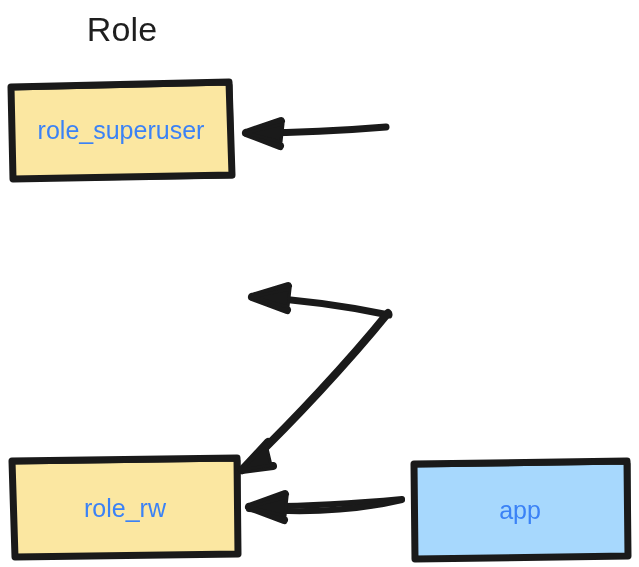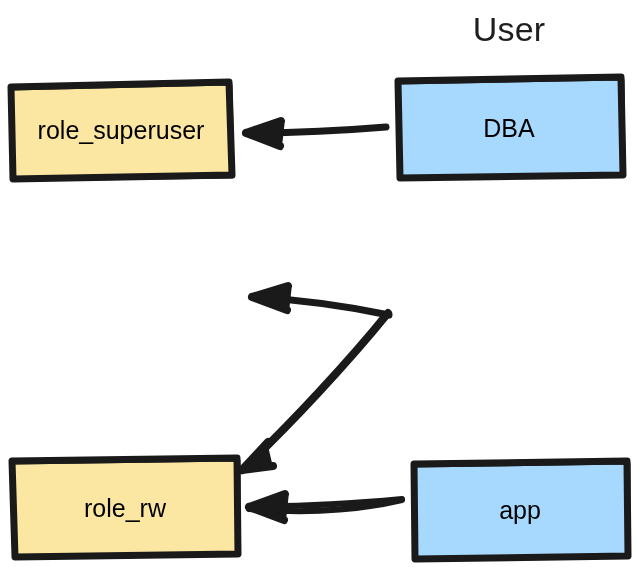--- a/index.html
+++ b/index.html
@@ -42,55 +42,48 @@
     position: absolute;
     left: 0;
     top: 0;
     width: 100%;
     height: 100%;
     display: flex;
     align-items: center;
     justify-content: center;
     font-family: "Liberation Sans", sans-serif;
     font-size: 25px;
-    color: #000000;
+    color: #3b82f6;
     white-space: nowrap;
     pointer-events: none;
   }
   .edge-layer {
     position: absolute;
     left: 0;
     top: 0;
     width: 639px;
     height: 567px;
     overflow: visible;
   }
 </style>
 </head>
 <body>
 
 <div id="canvas">
 
-  <div class="col-title" style="left:509px; top:10px;">User</div>
+  <div class="col-title" style="left:122px; top:10px;">Role</div>
 
   <div class="node" style="left:8px; top:78px; width:226px; height:104px;">
     <svg width="226" height="104" viewBox="0 0 226 104">
       <path d="M3,9 L221,4 L224,97 L5,101 Z" fill="#fbe7a1" stroke="#1a1a1a" stroke-width="7" stroke-linejoin="round" stroke-linecap="round"></path>
       <path d="M4,10 L220,5 M222,7 L224,98 M223,98 L6,101 M5,100 L3,11" fill="none" stroke="#1a1a1a" stroke-width="5" stroke-linecap="round" opacity="0.95"></path>
     </svg>
     <div class="node-label">role_superuser</div>
   </div>
 
-  <div class="node" style="left:393px; top:74px; width:232px; height:108px;">
-    <svg width="232" height="108" viewBox="0 0 232 108">
-      <path d="M5,7 L228,3 L230,101 L7,104 Z" fill="#a7d8fd" stroke="#1a1a1a" stroke-width="7" stroke-linejoin="round" stroke-linecap="round"></path>
-      <path d="M6,8 L227,4 M229,6 L230,100 M229,101 L8,104 M7,103 L5,9" fill="none" stroke="#1a1a1a" stroke-width="5" stroke-linecap="round" opacity="0.95"></path>
-    </svg>
-    <div class="node-label">DBA</div>
-  </div>
 
 
 
   <div class="node" style="left:409px; top:458px; width:222px; height:105px;">
     <svg width="222" height="105" viewBox="0 0 222 105">
       <path d="M5,6 L218,3 L219,98 L6,101 Z" fill="#a7d8fd" stroke="#1a1a1a" stroke-width="7" stroke-linejoin="round" stroke-linecap="round"></path>
       <path d="M6,7 L217,4 M219,6 L219,97 M218,98 L7,101 M6,100 L5,8" fill="none" stroke="#1a1a1a" stroke-width="5" stroke-linecap="round" opacity="0.95"></path>
     </svg>
     <div class="node-label">app</div>
   </div>

